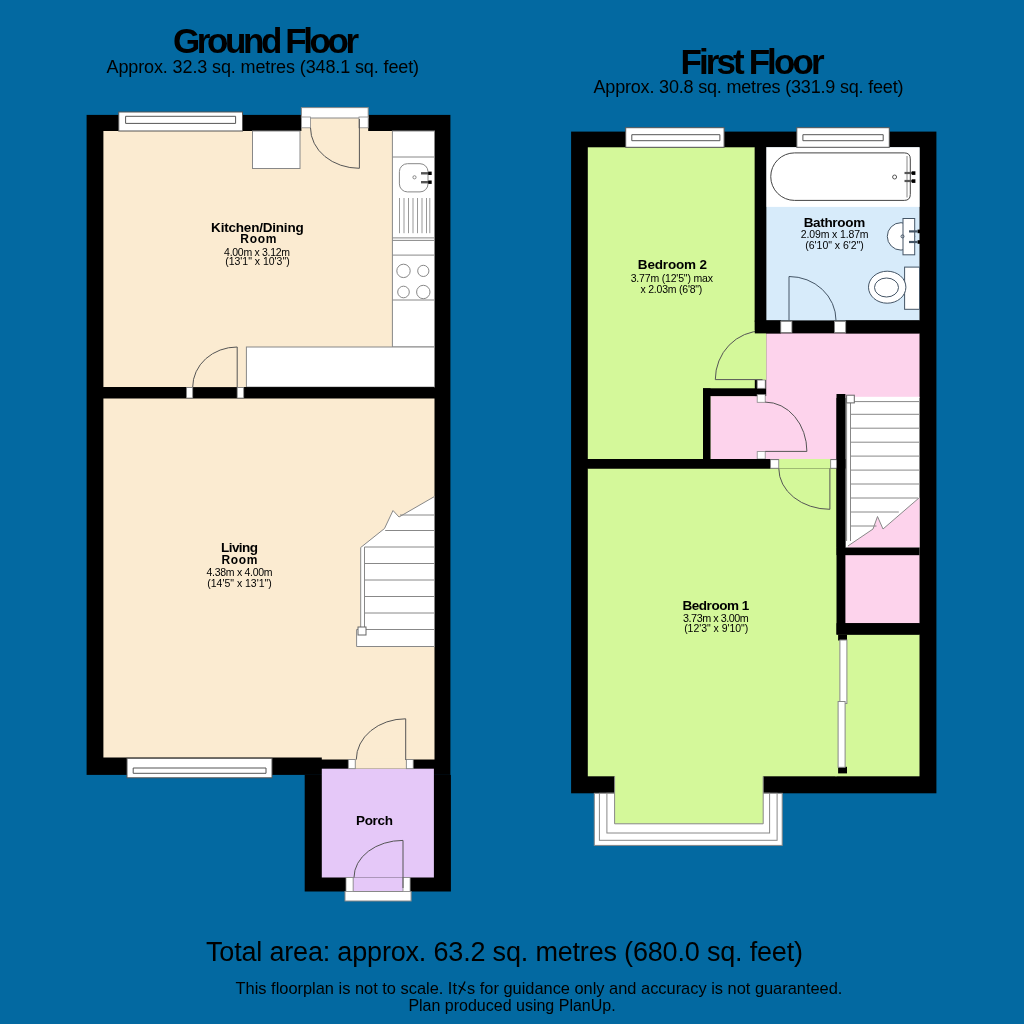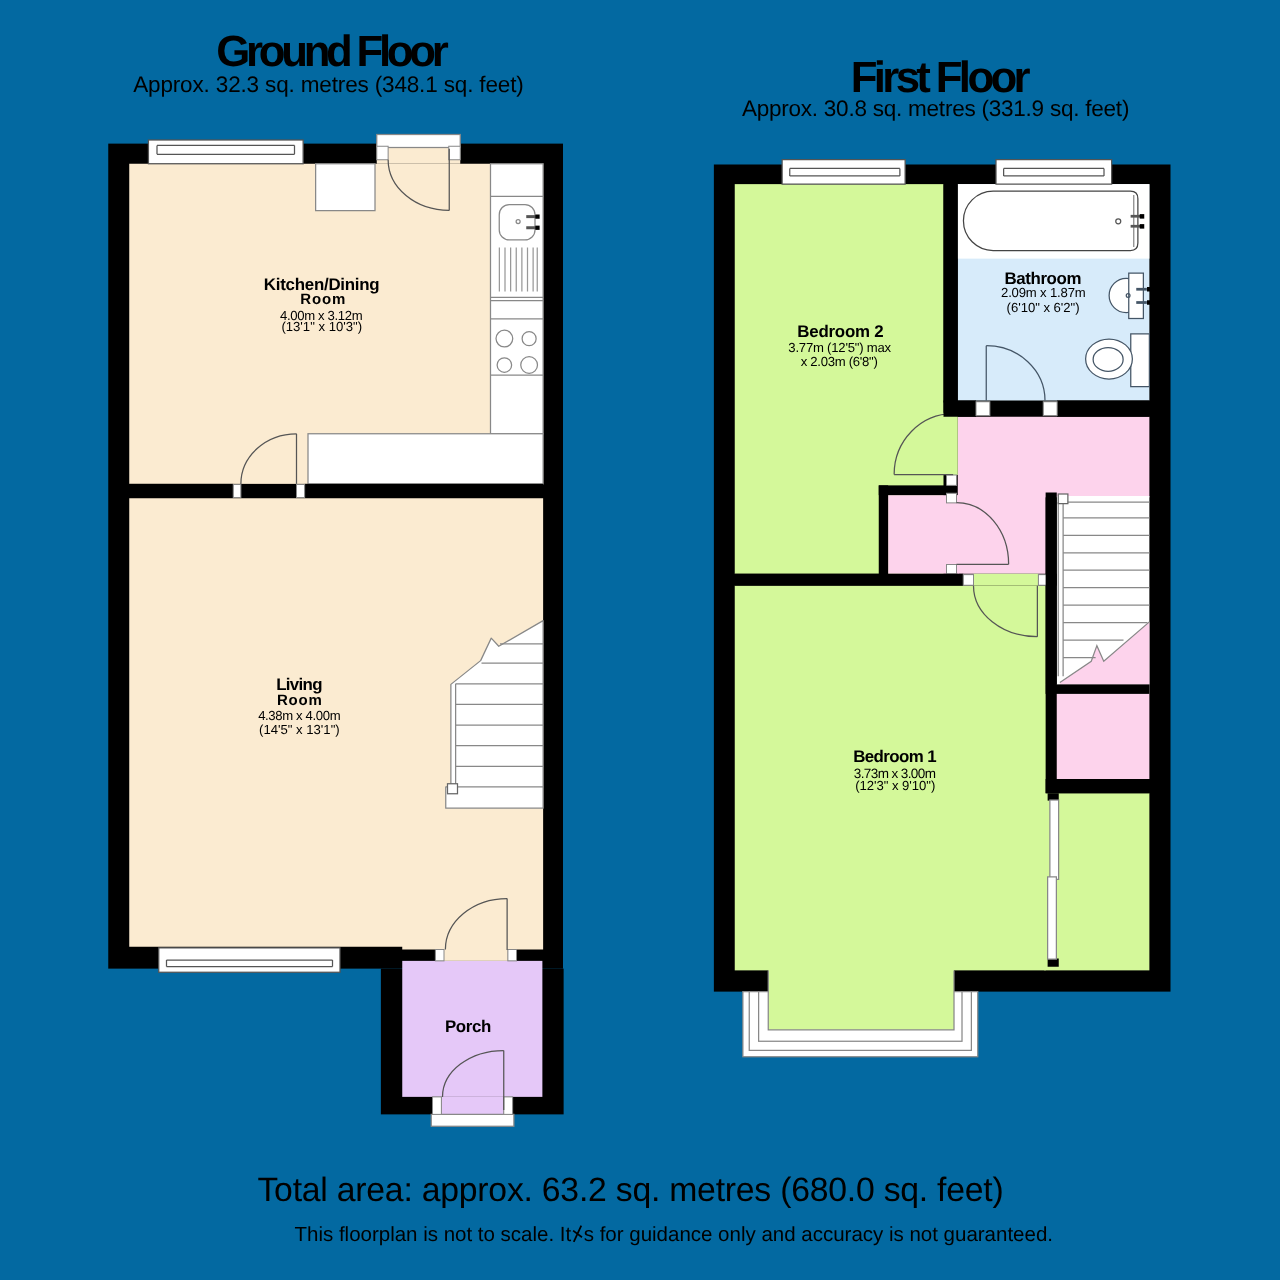--- a/index.html
+++ b/index.html
@@ -257,13 +257,14 @@
 <text x="834.5" y="249.3" font-size="10.5" textLength="58.4">(6'10" x 6'2")</text>
 <text x="715.9" y="609.7" font-size="13.5" font-weight="bold" textLength="66.8">Bedroom 1</text>
 <text x="715.9" y="622.1" font-size="10.8" textLength="65.7">3.73m x 3.00m</text>
 <text x="716.2" y="631.9" font-size="10.5" textLength="64.1">(12'3" x 9'10")</text>
 <text x="504.5" y="960.8" font-size="27" textLength="597">Total area: approx. 63.2 sq. metres (680.0 sq. feet)</text>
 </g>
 </svg>
 <div class="btxt" style="top:978.5px;font-size:16.4px;margin-left:27px;">This floorplan is not to scale. It<svg width="10" height="14" viewBox="0 0 10 14" style="vertical-align:-1px;">
         <path d="M8,0.5 L2,13.5 M1.5,4.5 L8.6,9.8" stroke="#000" stroke-width="1.4" fill="none"></path>
       </svg>s for guidance only and accuracy is not guaranteed.</div>
+<div class="btxt" style="top:997px;font-size:16px;">Plan produced using PlanUp.</div>
 </div>
 
 </body></html>

